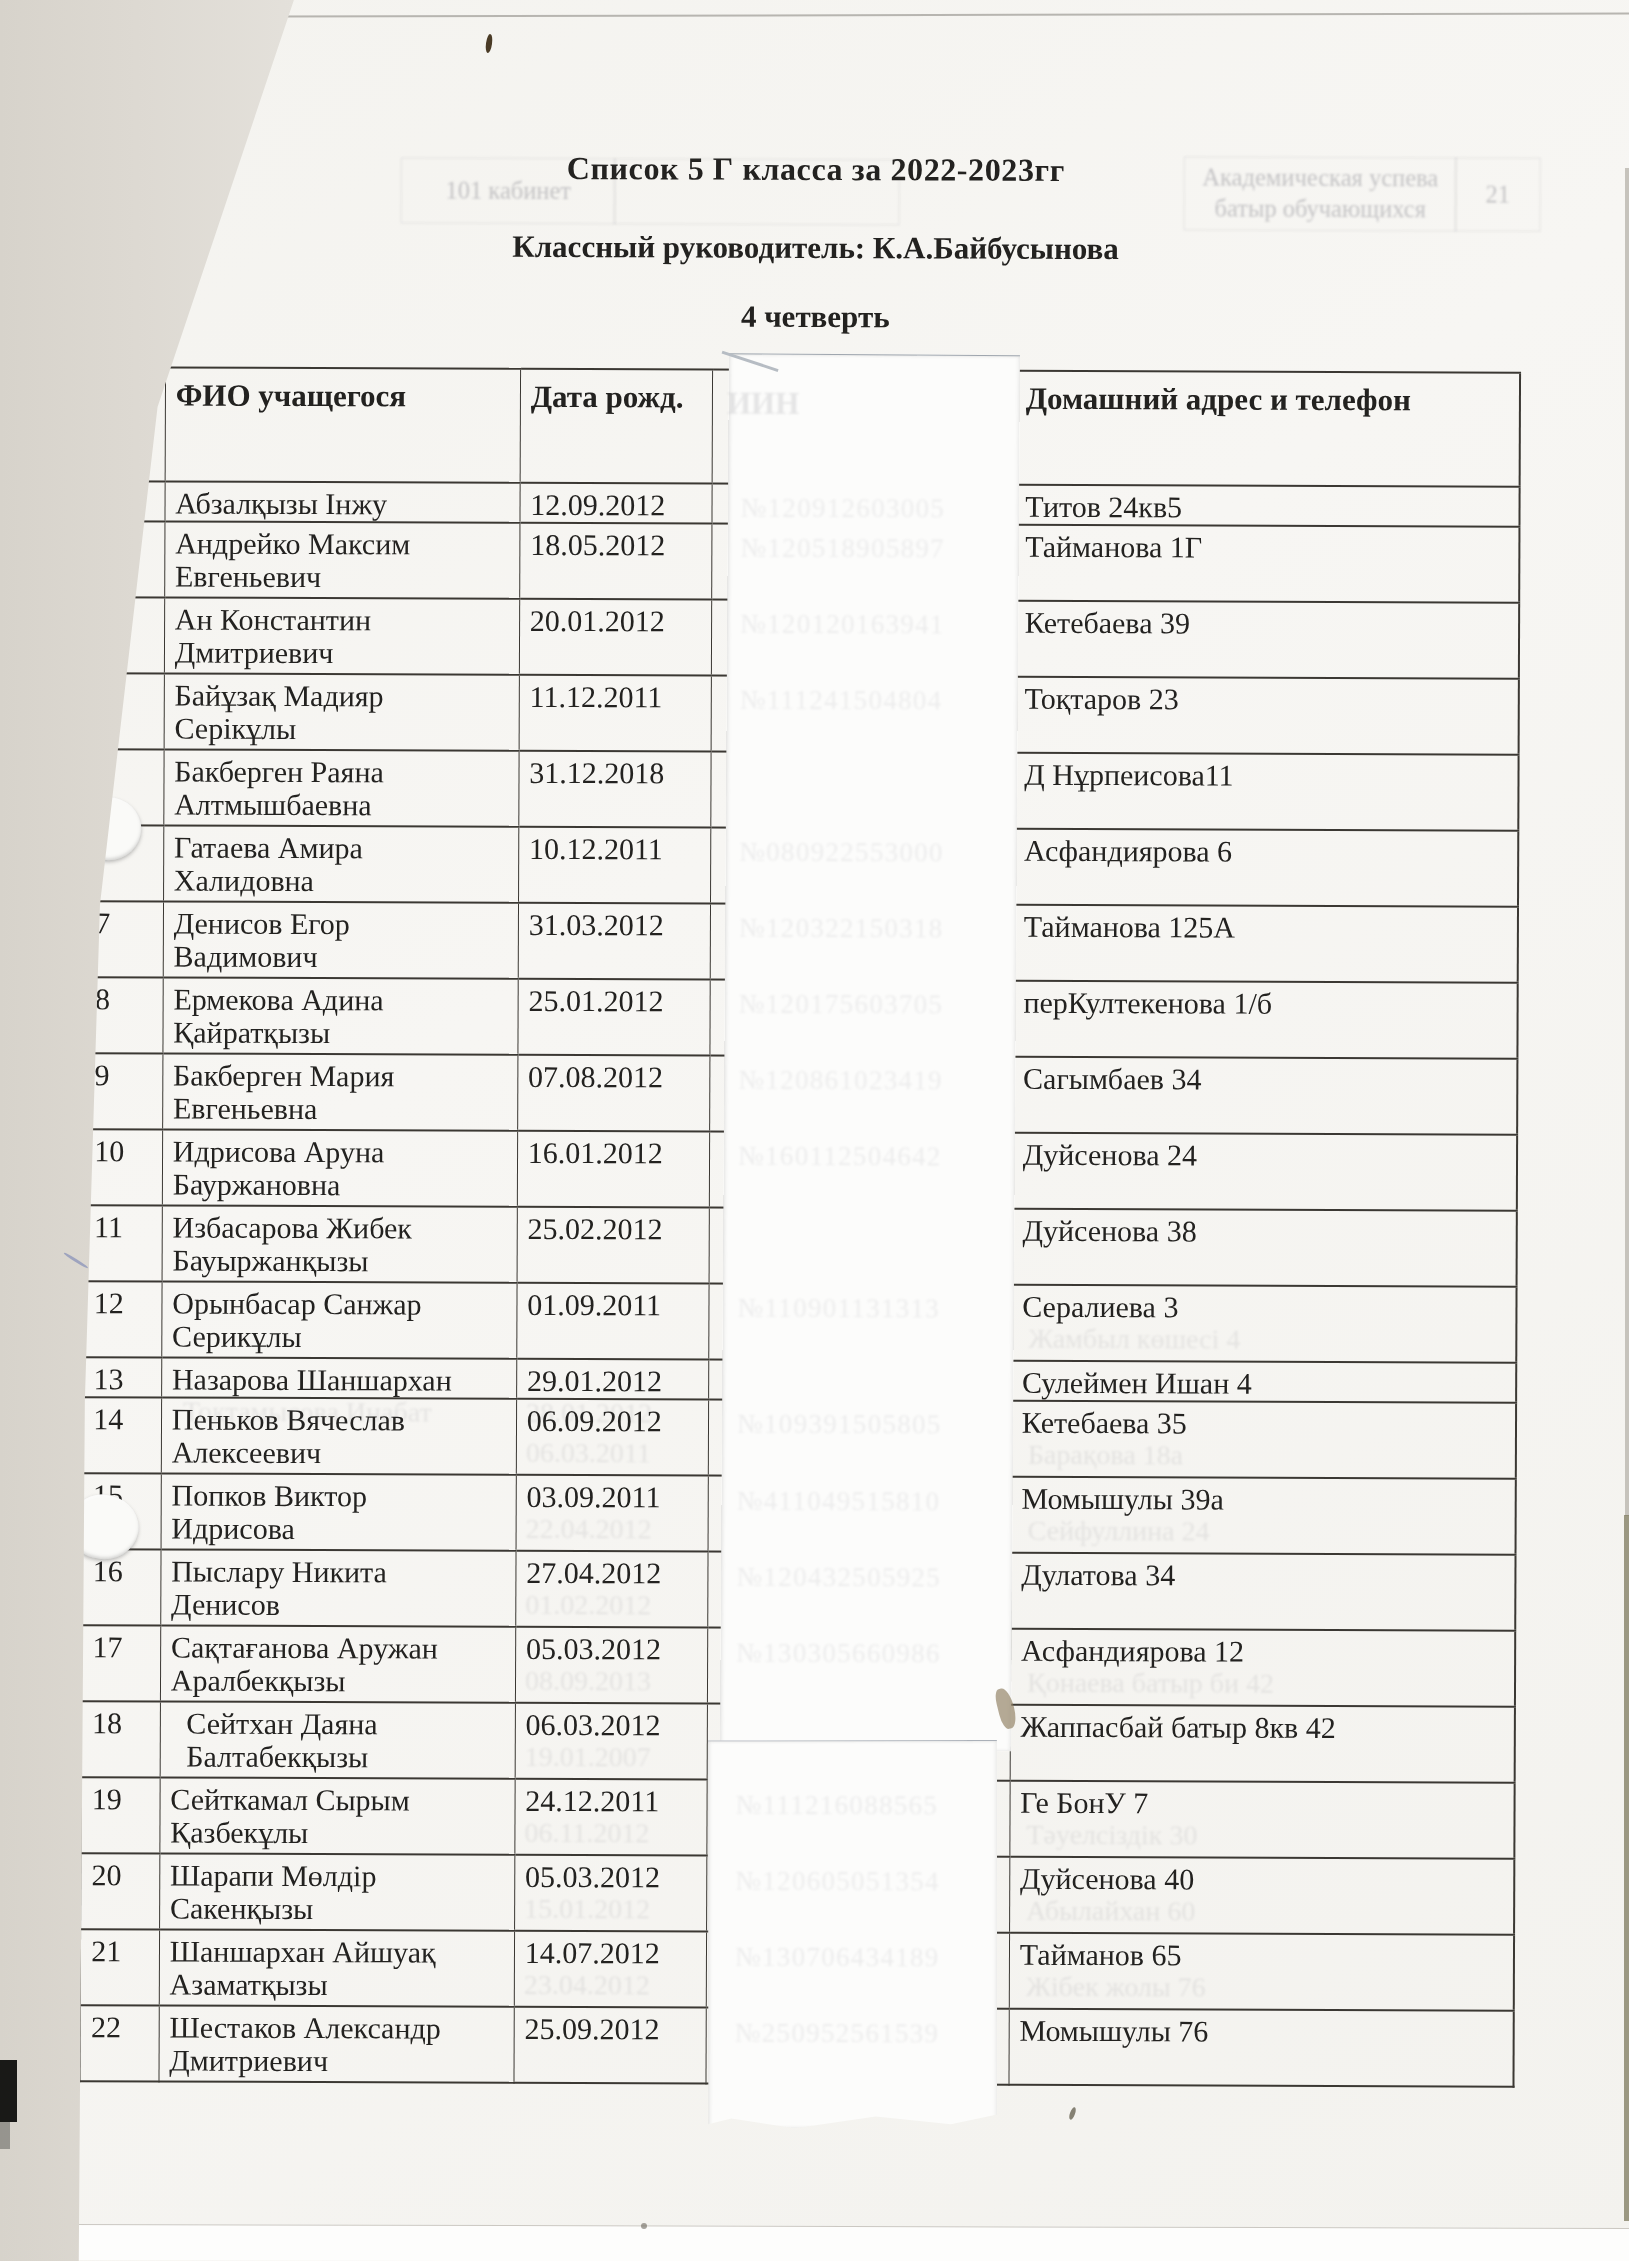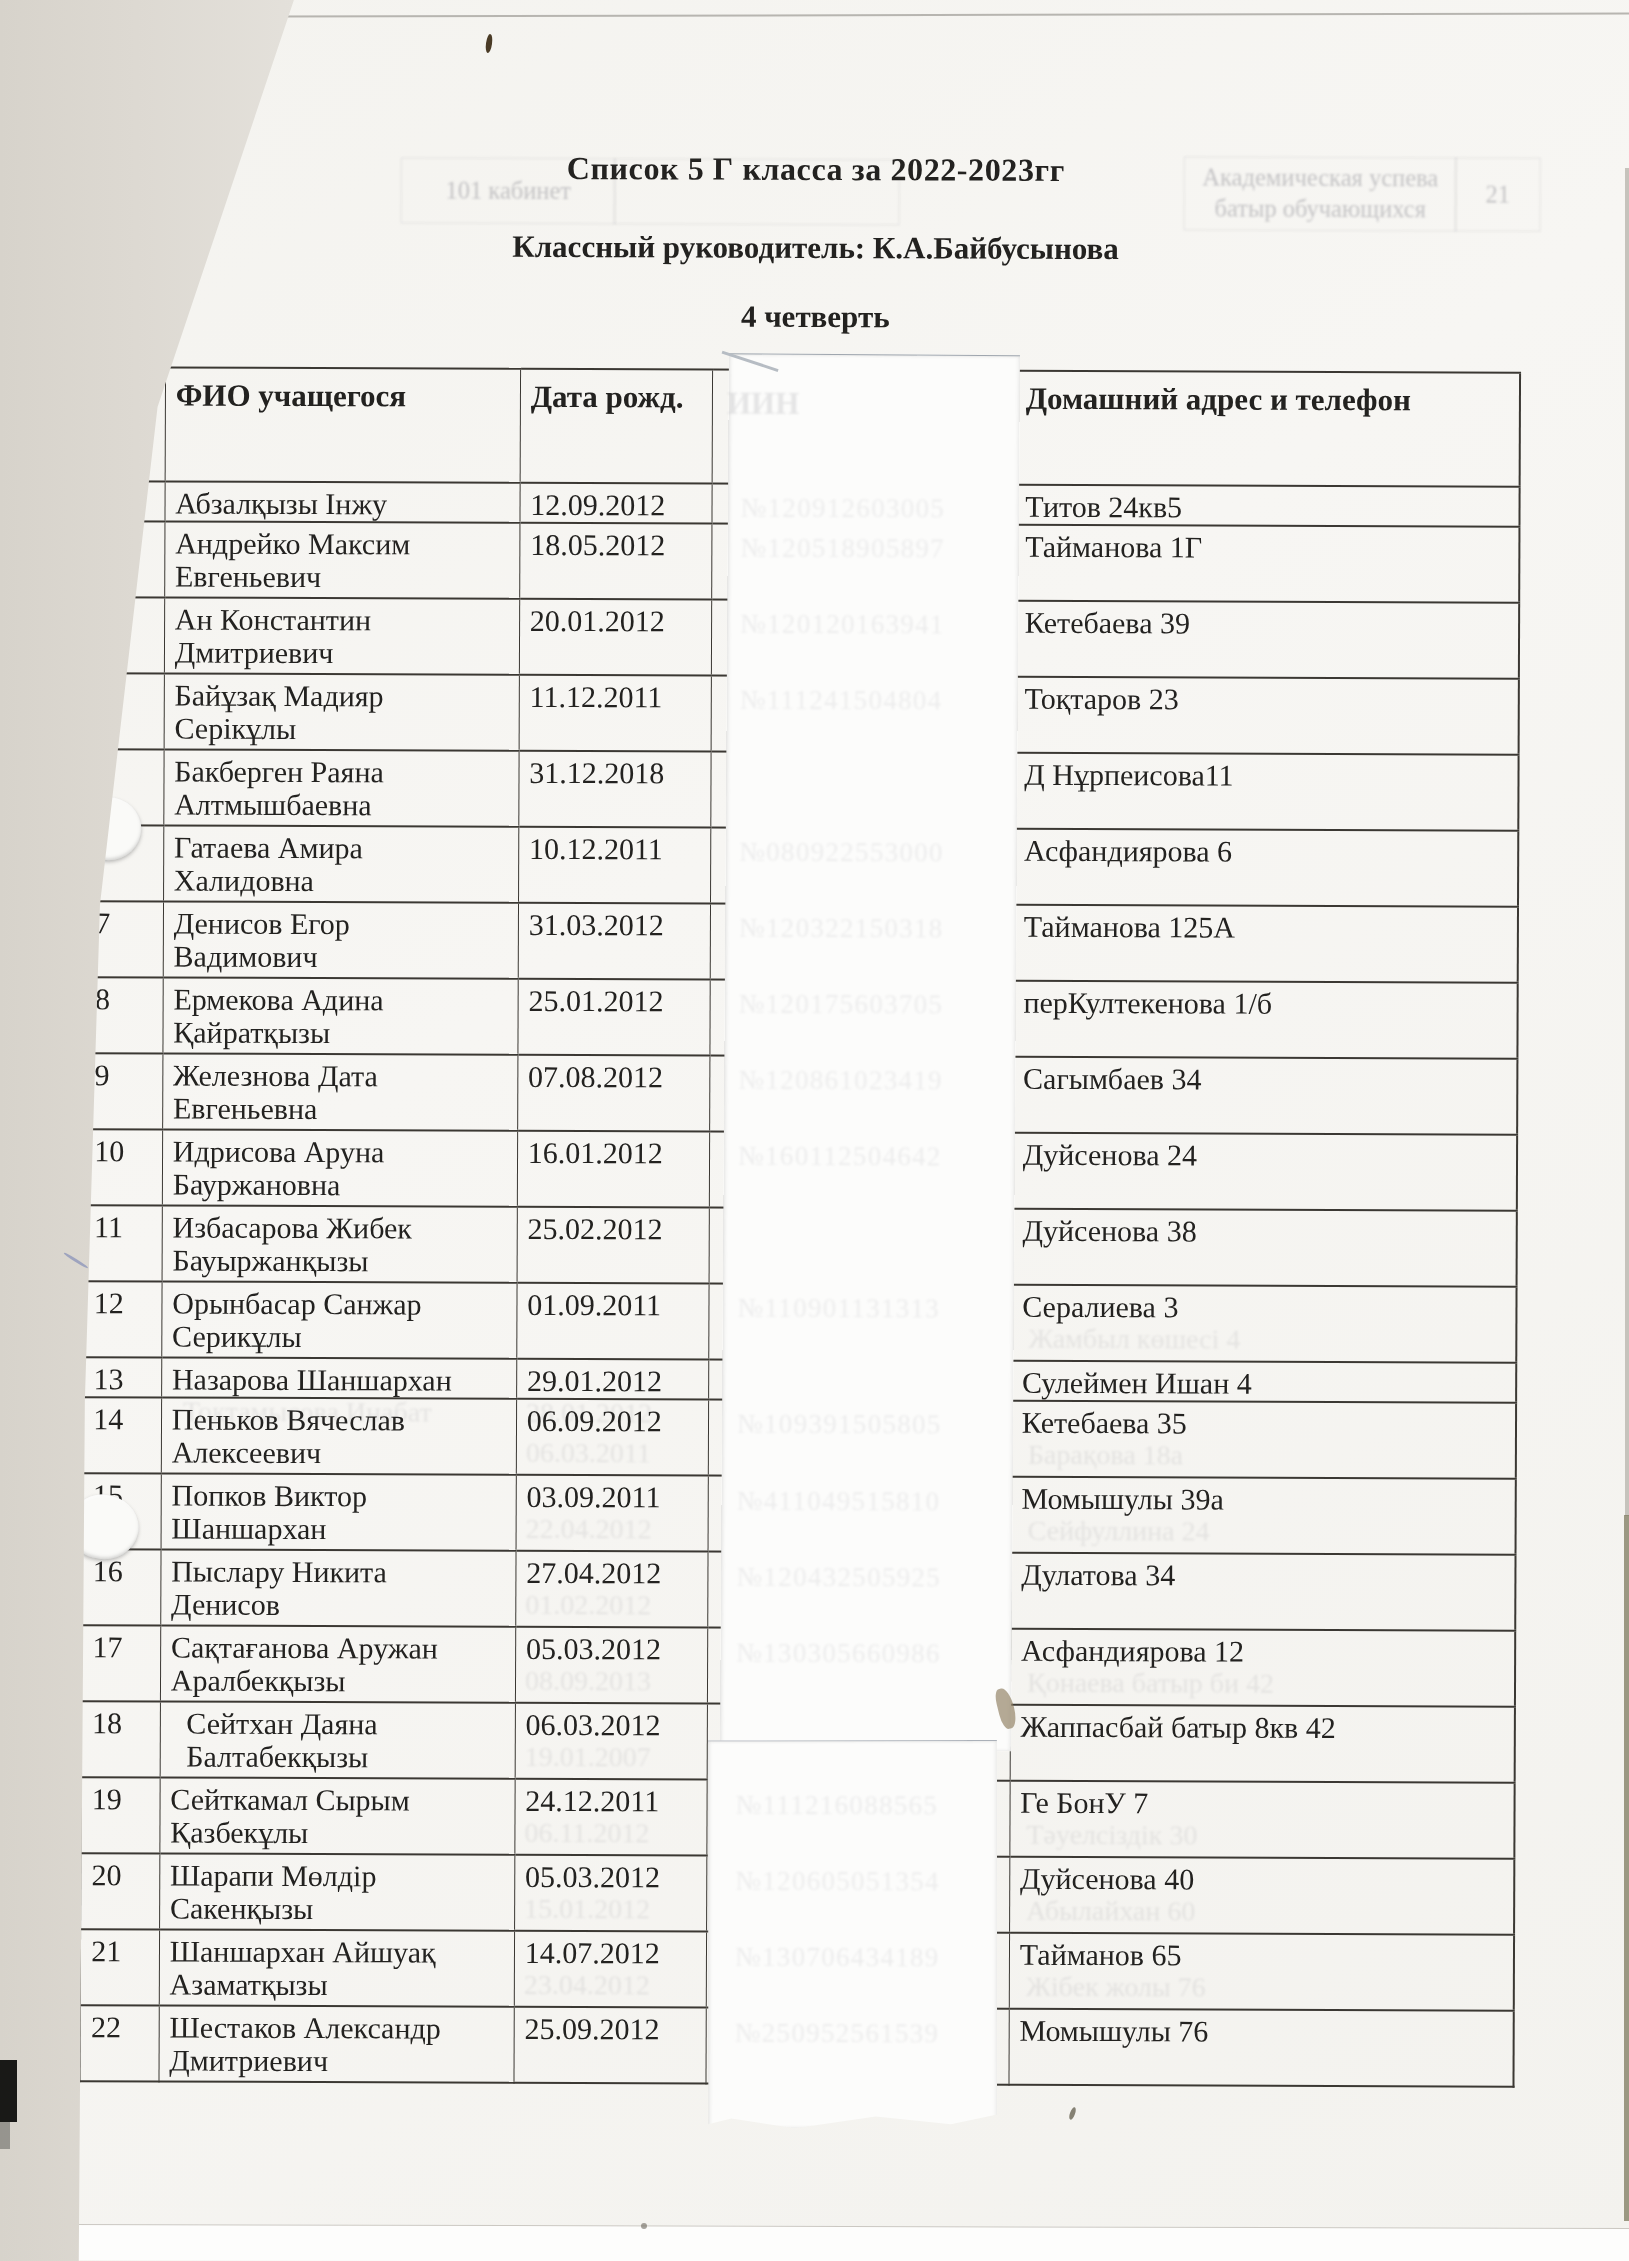--- a/index.html
+++ b/index.html
@@ -254,21 +254,21 @@
             <div>Ермекова Адина</div>
             <div>Қайратқызы</div>
           </td>
           <td>25.01.2012</td>
           <td></td>
           <td class="addr">перКултекенова 1/б</td>
         </tr>
         <tr class="h2">
           <td>9</td>
           <td class="name">
-            <div>Железнова Дата</div>
+            <div>Бакберген Мария</div>
             <div>Евгеньевна</div>
           </td>
           <td>07.08.2012</td>
           <td></td>
           <td class="addr">Сагымбаев 34</td>
         </tr>
         <tr class="h2">
           <td>10</td>
           <td class="name">
             <div>Идрисова Аруна</div>
@@ -314,21 +314,21 @@
             <div>Алексеевич</div>
           </td>
           <td>06.09.2012</td>
           <td></td>
           <td class="addr">Кетебаева 35</td>
         </tr>
         <tr class="h2">
           <td>15</td>
           <td class="name">
             <div>Попков Виктор</div>
-            <div>Шаншархан</div>
+            <div>Идрисова</div>
           </td>
           <td>03.09.2011</td>
           <td></td>
           <td class="addr">Момышулы 39а</td>
         </tr>
         <tr class="h2">
           <td>16</td>
           <td class="name">
             <div>Пыслару Никита</div>
             <div>Денисов</div>

